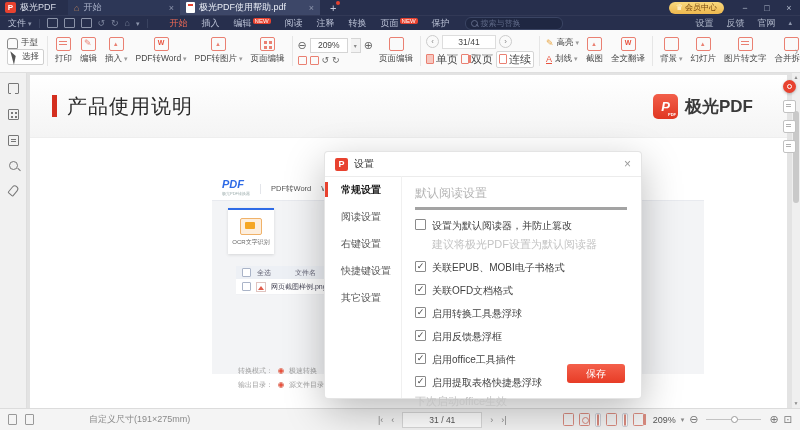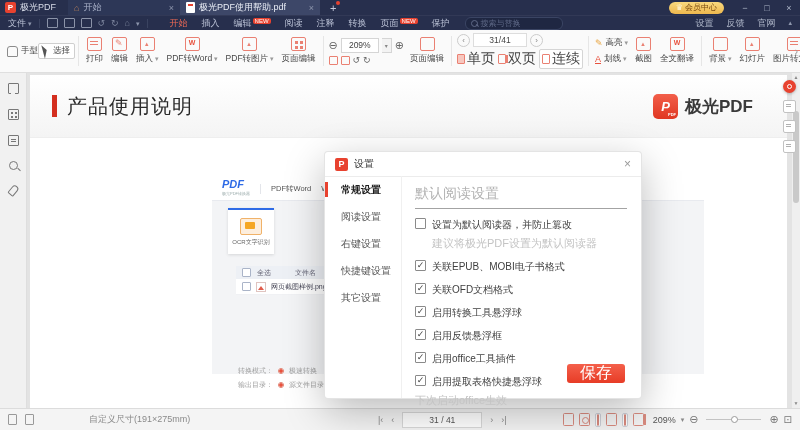--- a/index.html
+++ b/index.html
@@ -50,36 +50,36 @@
   .bic.lt::after{position:absolute;left:0;right:0;top:1px;text-align:center;font-size:7px;font-weight:bold;color:#e8513d}
   .bic.w::after{content:"W"}
   .bic.img::after{content:"▲";font-size:6px;color:#ea8072;position:absolute;left:3px;top:3px}
   .bic.grid{background:
     linear-gradient(#ea8072,#ea8072) 3px 3px/3px 3px no-repeat,
     linear-gradient(#ea8072,#ea8072) 8px 3px/3px 3px no-repeat,
     linear-gradient(#ea8072,#ea8072) 3px 8px/3px 3px no-repeat,
     linear-gradient(#ea8072,#ea8072) 8px 8px/3px 3px no-repeat}
   .bic.pen::after{content:"✎";font-size:9px;color:#ea8072;position:absolute;left:2px;top:0}
   .drop::after{content:" ▾";font-size:7px;color:#9a9a9a}
-  .lstack{display:flex;flex-direction:row;gap:0;margin-left:4px;flex-shrink:0}
+  .lstack{display:flex;flex-direction:column;gap:0;margin-left:4px;flex-shrink:0}
   .lrow{display:flex;align-items:center;gap:3px;font-size:8.5px;color:#474747}
   .lrow.sel{border:1px solid #cfcfcf;background:#fff;border-radius:2px;padding:0 4px}
   .hand{width:9px;height:9px;border:1.2px solid #8b8b8b;border-radius:3px 3px 1px 1px}
   .cursor{width:0;height:0;border-left:4px solid #555;border-right:3px solid transparent;border-bottom:8px solid transparent;border-top:6px solid transparent;transform:rotate(-15deg)}
   .zcl{display:flex;flex-direction:column;gap:3px;flex-shrink:0;padding:0 2px}
   .zrow{display:flex;align-items:center;gap:3px}
   .zg{font-size:11px;color:#666;line-height:11px}
   .zbox{width:36px;height:13px;border:1px solid #d5d5d5;background:#fff;font-size:8.5px;color:#444;display:flex;align-items:center;justify-content:center}
   .zdd{width:9px;height:13px;border:1px solid #d5d5d5;border-left:none;background:#f3f3f3;font-size:6px;color:#888;display:flex;align-items:center;justify-content:center}
   .mini{width:9px;height:9px;border:1.2px solid #ea8072;border-radius:1px;box-sizing:border-box}
   .rot{font-size:9px;color:#666;line-height:9px}
   .pgc{display:flex;flex-direction:column;gap:2px;flex-shrink:0;padding:0 2px}
   .navc{width:11px;height:11px;border:1px solid #ccc;border-radius:50%;color:#888;font-size:8px;display:flex;align-items:center;justify-content:center}
   .pgf{width:52px;height:12px;border:1px solid #ddd;background:#fff;font-size:8.5px;color:#444;display:flex;align-items:center;justify-content:center}
-  .chip{display:flex;align-items:center;gap:2px;font-size:14px;color:#474747}
+  .chip{display:flex;align-items:center;gap:2px;font-size:11px;color:#474747}
   .chip.on{border:1px solid #d5d5d5;border-radius:2px;background:#fff;padding:0 2px}
   .vic{width:8px;height:10px;border:1.1px solid #ea8072;border-radius:1px;box-sizing:border-box}
   .vic.fill{background:#f7c7bf}
   .vic.dbl{box-shadow:3px 0 0 -1px #ea8072}
   .anns{display:flex;flex-direction:column;gap:4px;flex-shrink:0;padding:0 3px}
   .an{display:flex;align-items:center;gap:3px;font-size:8.5px;color:#474747}
   .hl{color:#e8a33d;font-size:9px}
   .ul{color:#e8513d;font-size:9px;border-bottom:1.5px solid #e8513d;line-height:8px}
   .ovf{position:absolute;right:2px;top:16px;color:#999;font-size:10px}
   
@@ -134,25 +134,25 @@
   #dialog{position:absolute;left:325px;top:152px;width:316px;height:246px;background:#fff;border-radius:3px;box-shadow:0 0 0 1px #e4e4e4,0 12px 40px rgba(0,0,0,.28);z-index:50}
   #dhead{height:24px;display:flex;align-items:center;padding:0 10px;border-bottom:1px solid #ececec}
   .dlogo{width:13px;height:13px;background:#e8422f;border-radius:2px;color:#fff;font-weight:bold;font-size:9px;display:flex;align-items:center;justify-content:center}
   #dtitle{font-size:10px;color:#333;margin-left:6px}
   #dclose{margin-left:auto;color:#999;font-size:12px}
   #dnav{position:absolute;left:0;top:24px;bottom:0;width:76px;border-right:1px solid #f0f0f0}
   .dnavi{height:27px;display:flex;align-items:center;padding-left:16px;font-size:10px;color:#555;position:relative}
   .dnavi.act{color:#1f1f1f;font-weight:bold}
   .dnavi.act::before{content:"";position:absolute;left:0;top:6px;width:3px;height:15px;background:#e8422f}
   #dbody{position:absolute;left:76px;right:0;top:24px;bottom:0;padding:6px 14px 0 14px}
-  .dsect{font-size:14px;color:#b3b3b3;padding:3px 0 5px;border-bottom:1px solid #a3a3a3;margin-bottom:9px}
+  .dsect{font-size:12px;color:#b3b3b3;padding:3px 0 5px;border-bottom:3px solid #a3a3a3;margin-bottom:9px}
   .drow{display:flex;align-items:flex-start;gap:6px;margin-bottom:9px;font-size:10px;color:#3f3f3f}
   .dbox{width:11px;height:11px;border:1px solid #8a8a8a;border-radius:1px;box-sizing:border-box;font-size:9px;line-height:9px;text-align:center;color:#3f3f3f;flex-shrink:0}
   .dhint{font-size:11px;color:#c4c4c4;margin:-5px 0 9px 17px}
-  #dsave{position:absolute;right:16px;bottom:15px;width:58px;height:19px;background:linear-gradient(#f4604b,#e73c26);border-radius:3px;color:#fff;font-size:16px;display:flex;align-items:center;justify-content:center}
+  #dsave{position:absolute;right:16px;bottom:15px;width:58px;height:19px;background:linear-gradient(#f4604b,#e73c26);border-radius:3px;color:#fff;font-size:10px;display:flex;align-items:center;justify-content:center}
   
   #statusbar{position:absolute;left:0;top:408px;width:800px;height:22px;background:#f4f4f4;border-top:1px solid #dcdcdc;display:flex;align-items:center;font-size:9px;color:#777;box-sizing:border-box;padding:0 8px}
   .spic{width:9px;height:11px;border:1.1px solid #999;border-radius:1px;box-sizing:border-box}
   #pgsize{margin-left:55px;color:#8a8a8a}
   #snav{position:absolute;left:378px;display:flex;align-items:center;gap:8px;color:#888;font-size:9px}
   #spgf{width:78px;height:14px;background:#fff;border:1px solid #d8d8d8;font-size:8.5px;color:#555;display:flex;align-items:center;justify-content:center}
   #sright{position:absolute;right:8px;display:flex;align-items:center;gap:5px}
   .stic{width:11px;height:13px;border:1.2px solid #d98b7f;border-radius:1.5px;box-sizing:border-box;position:relative}
   .stic.c::after{content:"";position:absolute;left:2px;top:3px;width:5px;height:5px;border:1px solid #d98b7f;border-radius:50%}
   .stic.bk{box-shadow:3px 0 0 -1px #d98b7f}

